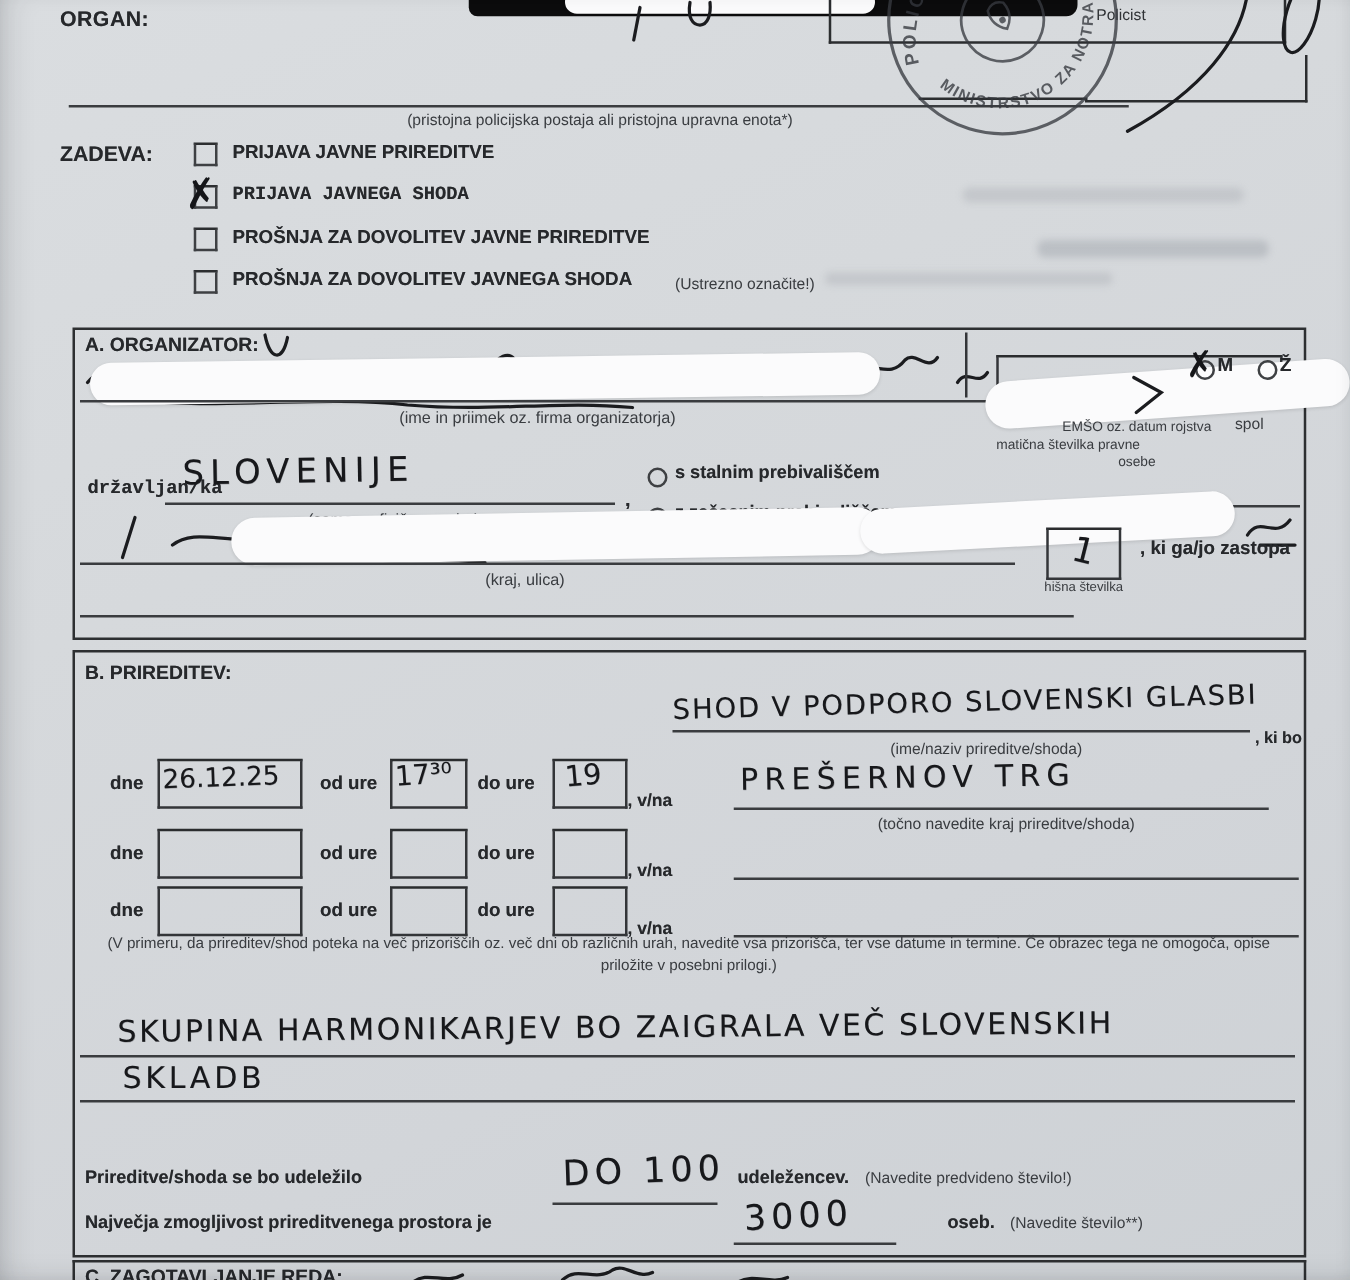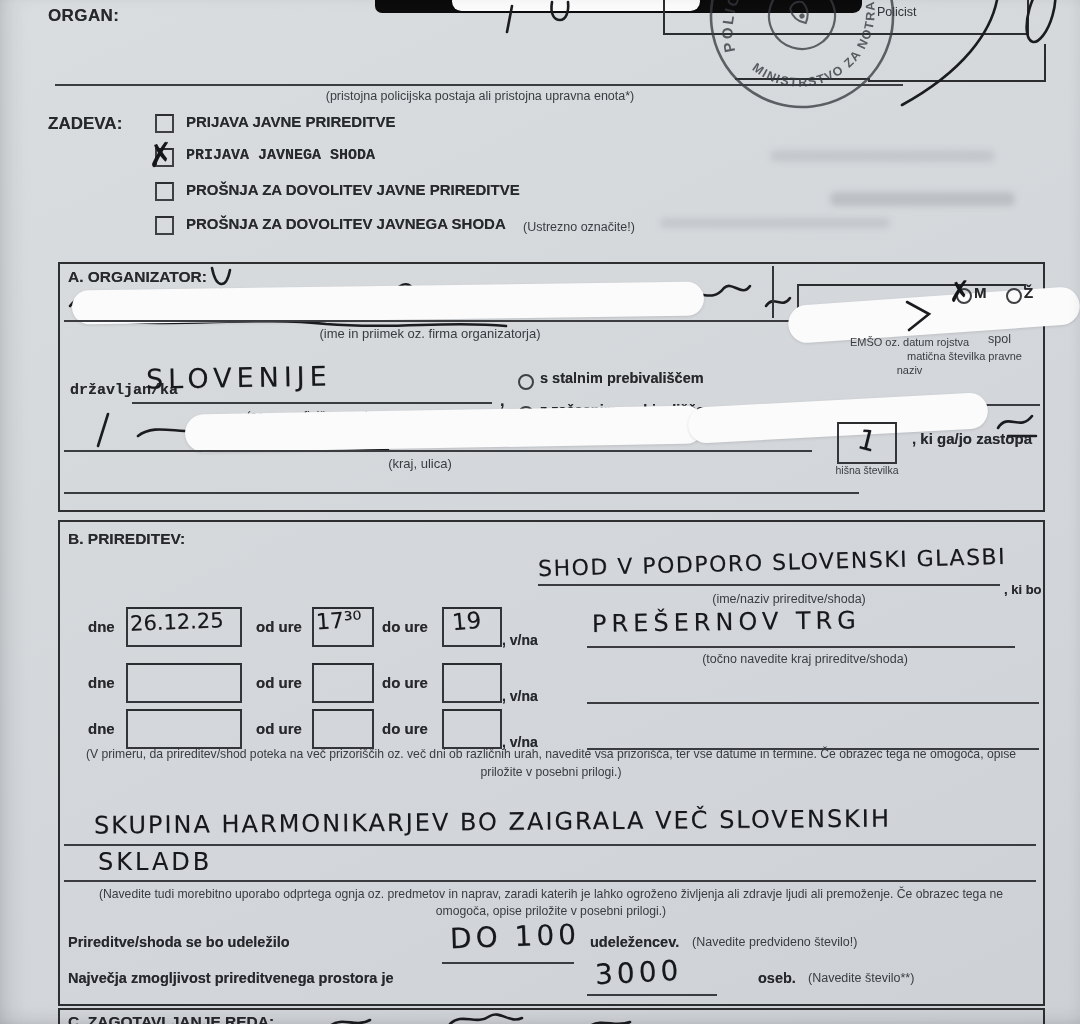--- a/index.html
+++ b/index.html
@@ -82,21 +82,21 @@
   <div class="abs chk" style="left:155px;top:148px;"></div>
   <div class="abs mark" style="left:147px;top:136px;font-size:32px;transform:rotate(-8deg);">✗</div>
   <div class="abs lbl" style="left:186px;top:147px;font-size:15px;font-family:Liberation Mono, monospace;">PRIJAVA JAVNEGA SHODA</div>
 
   <div class="abs chk" style="left:155px;top:182px;"></div>
   <div class="abs lbl" style="left:186px;top:181px;font-size:15px;">PROŠNJA ZA DOVOLITEV JAVNE PRIREDITVE</div>
 
   <div class="abs chk" style="left:155px;top:216px;"></div>
   <div class="abs lbl" style="left:186px;top:215px;font-size:15px;">PROŠNJA ZA DOVOLITEV JAVNEGA SHODA</div>
 
-  <div class="abs cap" style="left:523px;top:220px;font-size:12.5px;">(Ustrezno označite!)</div>
+  <div class="abs cap" style="left:540px;top:220px;font-size:12.5px;">(Ustrezno označite!)</div>
 
   <div class="abs sect" style="left:58px;top:262px;width:983px;height:246px;">
 
     <div class="abs lbl" style="left:8px;top:4px;font-size:15.5px;">A. ORGANIZATOR:</div>
     <svg class="abs" style="left:148px;top:2px;width:30px;height:30px" viewBox="0 0 30 30">
       <path class="scr" d="M 4,2 C 8,22 18,24 22,4 M 13,24 L 13,29"></path>
     </svg>
 
     <svg class="abs" style="left:6px;top:16px;width:730px;height:44px" viewBox="0 0 730 44">
       <path class="scr" d="M 4,26 C 18,8 30,34 52,18"></path>
@@ -109,22 +109,22 @@
     <div class="abs ln" style="left:4px;top:56px;width:730px;"></div>
     <div class="abs cap" style="left:190px;top:62px;width:360px;font-size:13px;text-align:center;">(ime in priimek oz. firma organizatorja)</div>
     <div class="abs" style="left:712px;top:2px;width:0;height:52px;border-left:2.2px solid #333538;"></div>
 
     <div class="abs bx" style="left:737px;top:20px;width:225px;height:36px;"></div>
     <div class="abs blob" style="left:728px;top:32px;width:292px;height:38px;transform:rotate(-4deg);border-radius:19px;"></div>
     <svg class="abs" style="left:845px;top:36px;width:30px;height:34px" viewBox="0 0 30 34">
       <path class="scr" d="M 2,2 L 24,14 L 4,30"></path>
     </svg>
     <div class="abs cap" style="left:737px;top:72px;width:225px;font-size:11px;text-align:center;">EMŠO oz. datum rojstva</div>
-    <div class="abs cap" style="left:737px;top:86px;width:225px;font-size:11px;text-align:right;">matična številka pravne</div>
-    <div class="abs cap" style="left:737px;top:100px;width:225px;font-size:11px;text-align:center;">naziv</div>
+    <div class="abs cap" style="left:737px;top:86px;width:225px;font-size:11px;text-align:left;">matična številka pravne</div>
+    <div class="abs cap" style="left:737px;top:100px;width:225px;font-size:11px;text-align:center;">osebe</div>
 
     <div class="abs radio" style="left:896px;top:24px;"></div>
     <div class="abs mark" style="left:888px;top:11px;font-size:28px;transform:rotate(-6deg);">✗</div>
     <div class="abs lbl" style="left:914px;top:20px;font-size:15px;">M</div>
     <div class="abs radio" style="left:946px;top:24px;"></div>
     <div class="abs lbl" style="left:964px;top:20px;font-size:15px;">Ž</div>
     <div class="abs cap" style="left:928px;top:68px;font-size:12.5px;">spol</div>
 
     <div class="abs lbl" style="left:10px;top:118px;font-size:15px;font-family:Liberation Mono, monospace;">državljan/ka</div>
     <div class="abs hw" style="left:86px;top:98px;font-size:27px;letter-spacing:5px;transform:rotate(-1deg);">SLOVENIJE</div>
@@ -198,21 +198,20 @@
     <div class="abs lbl" style="left:442px;top:212px;font-size:14px;">, v/na</div>
     <div class="abs ln" style="left:527px;top:226px;width:452px;"></div>
 
     <div class="abs cap" style="left:16px;top:224px;width:950px;font-size:12.2px;line-height:1.45;text-align:center;white-space:normal;">(V primeru, da prireditev/shod poteka na več prizoriščih oz. več dni ob različnih urah, navedite vsa prizorišča, ter vse datume in termine. Če obrazec tega ne omogoča, opise priložite v posebni prilogi.)</div>
 
     <div class="abs hw" style="left:34px;top:286px;font-size:24px;letter-spacing:2px;transform:rotate(-.5deg);">SKUPINA HARMONIKARJEV BO ZAIGRALA VEČ SLOVENSKIH</div>
     <div class="abs ln" style="left:4px;top:322px;width:972px;"></div>
     <div class="abs hw" style="left:38px;top:326px;font-size:24px;letter-spacing:3px;">SKLADB</div>
     <div class="abs ln" style="left:4px;top:358px;width:972px;"></div>
 
-    <div class="abs cap" style="left:16px;top:364px;width:950px;font-size:12.2px;line-height:1.4;text-align:center;white-space:normal;">(Navedite tudi morebitno uporabo odprtega ognja oz. predmetov in naprav, zaradi katerih je lahko ogroženo življenja ali zdravje ljudi ali premoženje. Če obrazec tega ne omogoča, opise priložite v posebni prilogi.)</div>
 
     <div class="abs lbl" style="left:8px;top:412px;font-size:14.5px;">Prireditve/shoda se bo udeležilo</div>
     <div class="abs hw" style="left:390px;top:398px;font-size:28px;letter-spacing:4px;transform:rotate(-2deg);">DO 100</div>
     <div class="abs ln" style="left:382px;top:440px;width:132px;"></div>
     <div class="abs lbl" style="left:530px;top:412px;font-size:14.5px;">udeležencev.</div>
     <div class="abs cap" style="left:632px;top:413px;font-size:12.5px;">(Navedite predvideno število!)</div>
 
     <div class="abs lbl" style="left:8px;top:448px;font-size:14.5px;">Največja zmogljivost prireditvenega prostora je</div>
     <div class="abs hw" style="left:535px;top:434px;font-size:28px;letter-spacing:4px;transform:rotate(-3deg);">3000</div>
     <div class="abs ln" style="left:527px;top:472px;width:130px;"></div>

